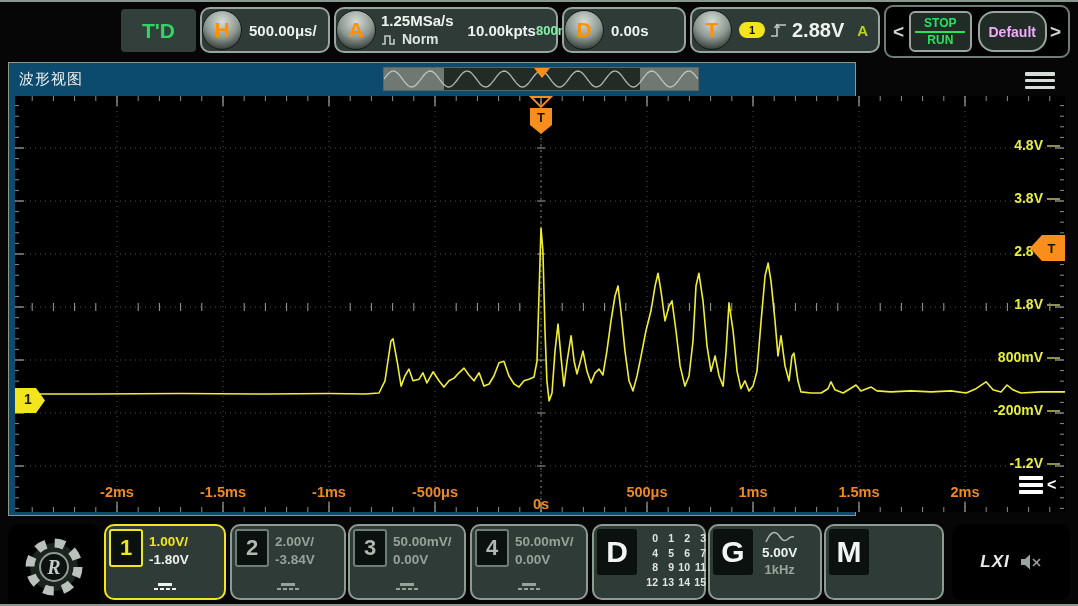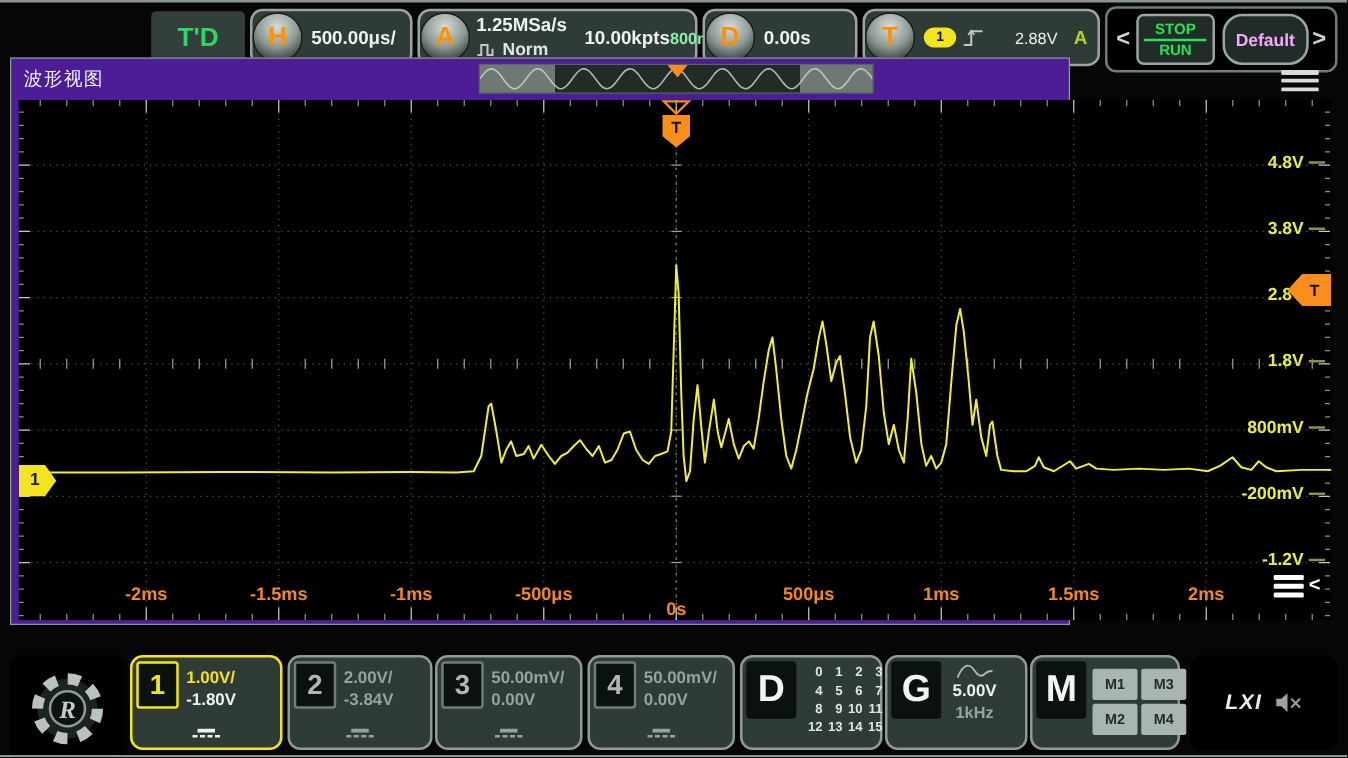--- a/index.html
+++ b/index.html
@@ -20,34 +20,34 @@
   .circ span{color:#ff9100;font-weight:bold;font-size:21px;}
   .ptext{margin-left:7px;color:#eef2ef;font-size:15px;font-weight:bold;}
   .acol{display:flex;flex-direction:column;justify-content:flex-end;margin-left:5px;line-height:19px;}
   .acol .l1{color:#eef2ef;font-size:15px;font-weight:bold;}
   .acol .l2{color:#dfe5e1;font-size:14px;font-weight:bold;display:flex;align-items:center;gap:4px;}
   .acol2{display:flex;flex-direction:row;align-items:flex-end;margin-left:14px;line-height:19px;}
   .acol2 .l1{color:#eef2ef;font-size:15px;font-weight:bold;}
   .acol2 .l2{color:#86efac;font-size:13px;font-weight:bold;}
   .srcbadge{width:26px;height:16px;border-radius:8px;background:#f2e41f;color:#111;font-size:11px;
     font-weight:bold;display:flex;align-items:center;justify-content:center;margin-left:7px;}
-  .tlevel-val{margin-left:24px;color:#eef2ef;font-size:13px;font-weight:normal;}
+  .tlevel-val{margin-left:4px;color:#eef2ef;font-size:20px;font-weight:bold;}
   .sweep{margin-left:13px;color:#b9d411;font-size:15px;font-weight:bold;}
   .navgrp{position:absolute;left:884px;top:3px;width:186px;height:53px;background:#000;
     border:2px solid #6f7d76;border-radius:9px;box-sizing:border-box;display:flex;align-items:center;padding:0 4px;}
   .arrow{color:#cfd6d1;font-size:19px;font-weight:bold;padding:0 3px;cursor:default;}
   .stopbtn{width:72px;height:41px;background:#222c27;border:2px solid #99a59e;border-radius:6px;margin-left:2px;
     display:flex;flex-direction:column;align-items:center;justify-content:center;box-sizing:border-box;}
   .stopbtn .s1{color:#27e35c;font-size:12px;font-weight:bold;line-height:13px;}
   .stopbtn .div{width:50px;height:2px;background:#27e35c;margin:1px 0;}
   .defbtn{width:80px;height:41px;background:#222c27;border:2px solid #99a59e;border-radius:16px;margin-left:6px;
     color:#f0abfc;font-size:14px;font-weight:bold;display:flex;align-items:center;justify-content:center;box-sizing:border-box;}
   .defbtn::first-letter{font-size:21px;}
   
-  .wavebox{position:absolute;left:8px;top:46px;width:848px;height:454px;background:#4c1d95;
+  .wavebox{position:absolute;left:8px;top:62px;width:848px;height:454px;background:#0c4a6e;
     border:1px solid #8b988f;box-sizing:border-box;}
   .wtitle{position:absolute;left:10px;top:7px;color:#eef2ef;font-size:15px;letter-spacing:1px;}
   .overview{position:absolute;left:374px;top:4px;width:316px;height:24px;background:#222c27;
     border:1px solid #5a665f;box-sizing:border-box;}
   .ovlight{position:absolute;top:0;height:22px;background:rgba(205,214,209,0.45);}
   .ovtri{position:absolute;left:150px;top:0;width:16px;height:10px;background:#f98e1d;
     clip-path:polygon(0 0,100% 0,50% 100%);}
   .hamb{position:absolute;left:1016px;top:9px;width:30px;height:17px;display:flex;flex-direction:column;justify-content:space-between;}
   .hamb span{display:block;height:3.5px;background:#d6dcd7;border-radius:1px;}
   .plot{position:absolute;left:6px;top:33px;width:1050px;height:416px;background:#000;}
@@ -574,26 +574,20 @@
         <svg width="30" height="14" viewBox="0 0 30 14">
           <path d="M1,12 Q8,-4 15,7 Q19,13 23,9 Q26,6 29,7" fill="none" stroke="#aeb9b2" stroke-width="1.5"></path>
         </svg>
         <span class="gv">5.00V</span>
         <span class="gf">1kHz</span>
       </div>
     </div>
 
     <div class="grp" style="left:824px;width:120px;">
       <div class="bigbadge">M</div>
-      <div class="mgrid" id="mgrid">
-          <div>M1</div>
-          <div>M3</div>
-          <div>M2</div>
-          <div>M4</div>
-        </div>
     </div>
 
     <div class="grp dark" style="left:952px;width:118px;">
       <div class="lxibox">
         <span class="lxitxt">LXI</span>
         <svg width="22" height="18" viewBox="0 0 22 18">
           <polygon points="1,6 5,6 10,1.5 10,16.5 5,12 1,12" fill="#9aa5a0"></polygon>
           <line x1="13" y1="6" x2="20" y2="13" stroke="#9aa5a0" stroke-width="1.6"></line>
           <line x1="20" y1="6" x2="13" y2="13" stroke="#9aa5a0" stroke-width="1.6"></line>
         </svg>

